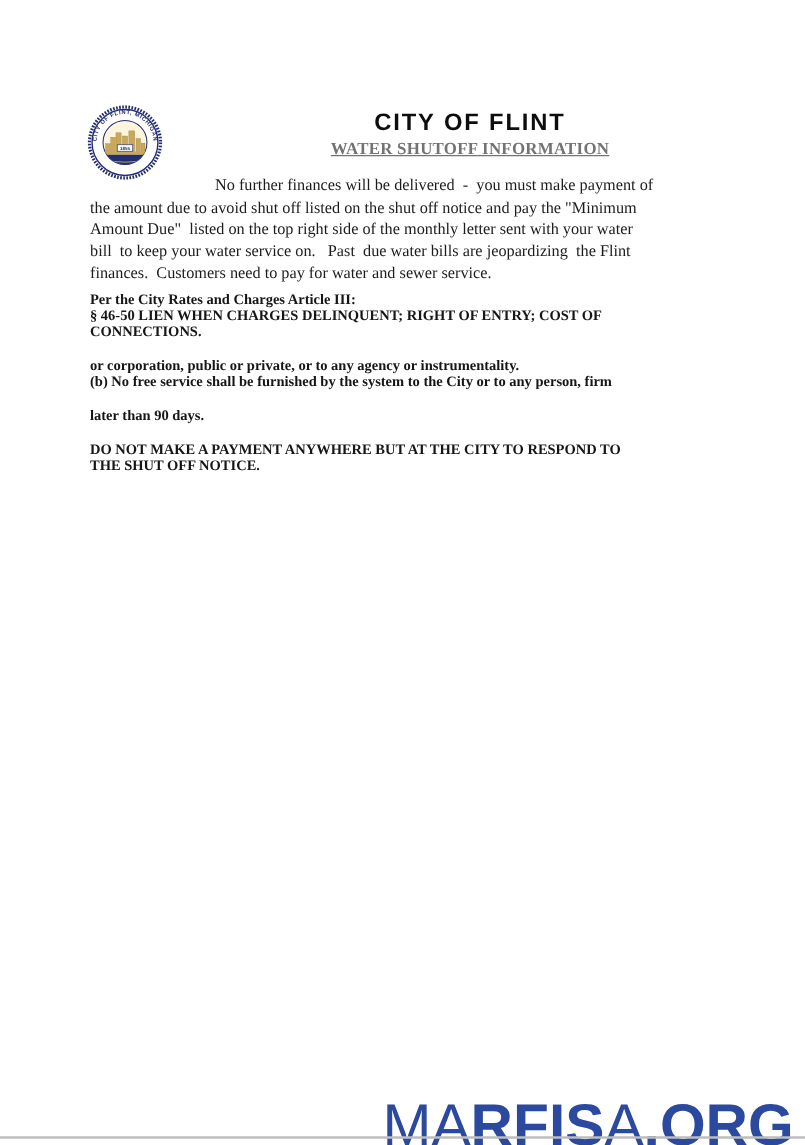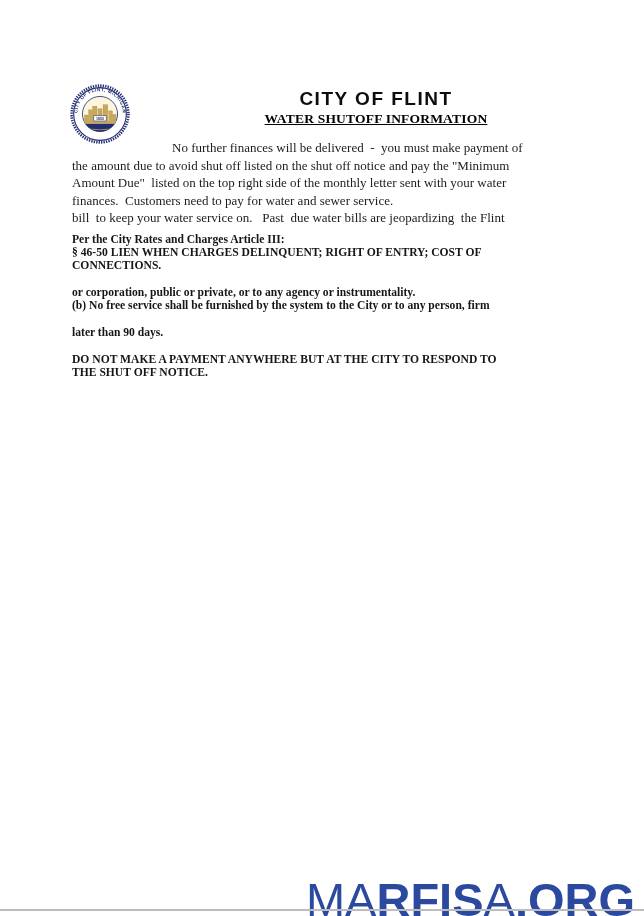--- a/index.html
+++ b/index.html
@@ -45,21 +45,21 @@
     color: #0d0d0d;
     line-height: 22px;
   }
   .doc-subtitle {
     margin-top: 1px;
     font-family: "Liberation Serif", serif;
     font-weight: bold;
     font-size: 13.5px;
     letter-spacing: 0.2px;
     text-decoration: underline;
-    color: #000000;
+    color: #737373;
   }
   
   .intro {
     position: absolute;
     left: 72px;
     top: 139px;
     width: 486px;
     font-size: 13px;
     line-height: 17.5px;
     color: #1c1c1c;
@@ -151,22 +151,22 @@
 
   <div class="header">
     <div class="doc-title">CITY OF FLINT</div>
     <div class="doc-subtitle">WATER SHUTOFF INFORMATION</div>
   </div>
 
   <div class="intro">
     <div class="line first">No further finances will be delivered  -  you must make payment of</div>
     <div class="line">the amount due to avoid shut off listed on the shut off notice and pay the "Minimum</div>
     <div class="line">Amount Due"  listed on the top right side of the monthly letter sent with your water</div>
+    <div class="line">bill  to keep your water service on.   Past  due water bills are jeopardizing  the Flint</div>
     <div class="line">finances.  Customers need to pay for water and sewer service.</div>
-    <div class="line">bill  to keep your water service on.   Past  due water bills are jeopardizing  the Flint</div>
   </div>
 
   <div class="legal">
     <div class="block">
       <div class="line">Per the City Rates and Charges Article III:</div>
       <div class="line">§ 46-50 LIEN WHEN CHARGES DELINQUENT; RIGHT OF ENTRY; COST OF</div>
       <div class="line">CONNECTIONS.</div>
     </div>
     <div class="block">
       <div class="line">or corporation, public or private, or to any agency or instrumentality.</div>

